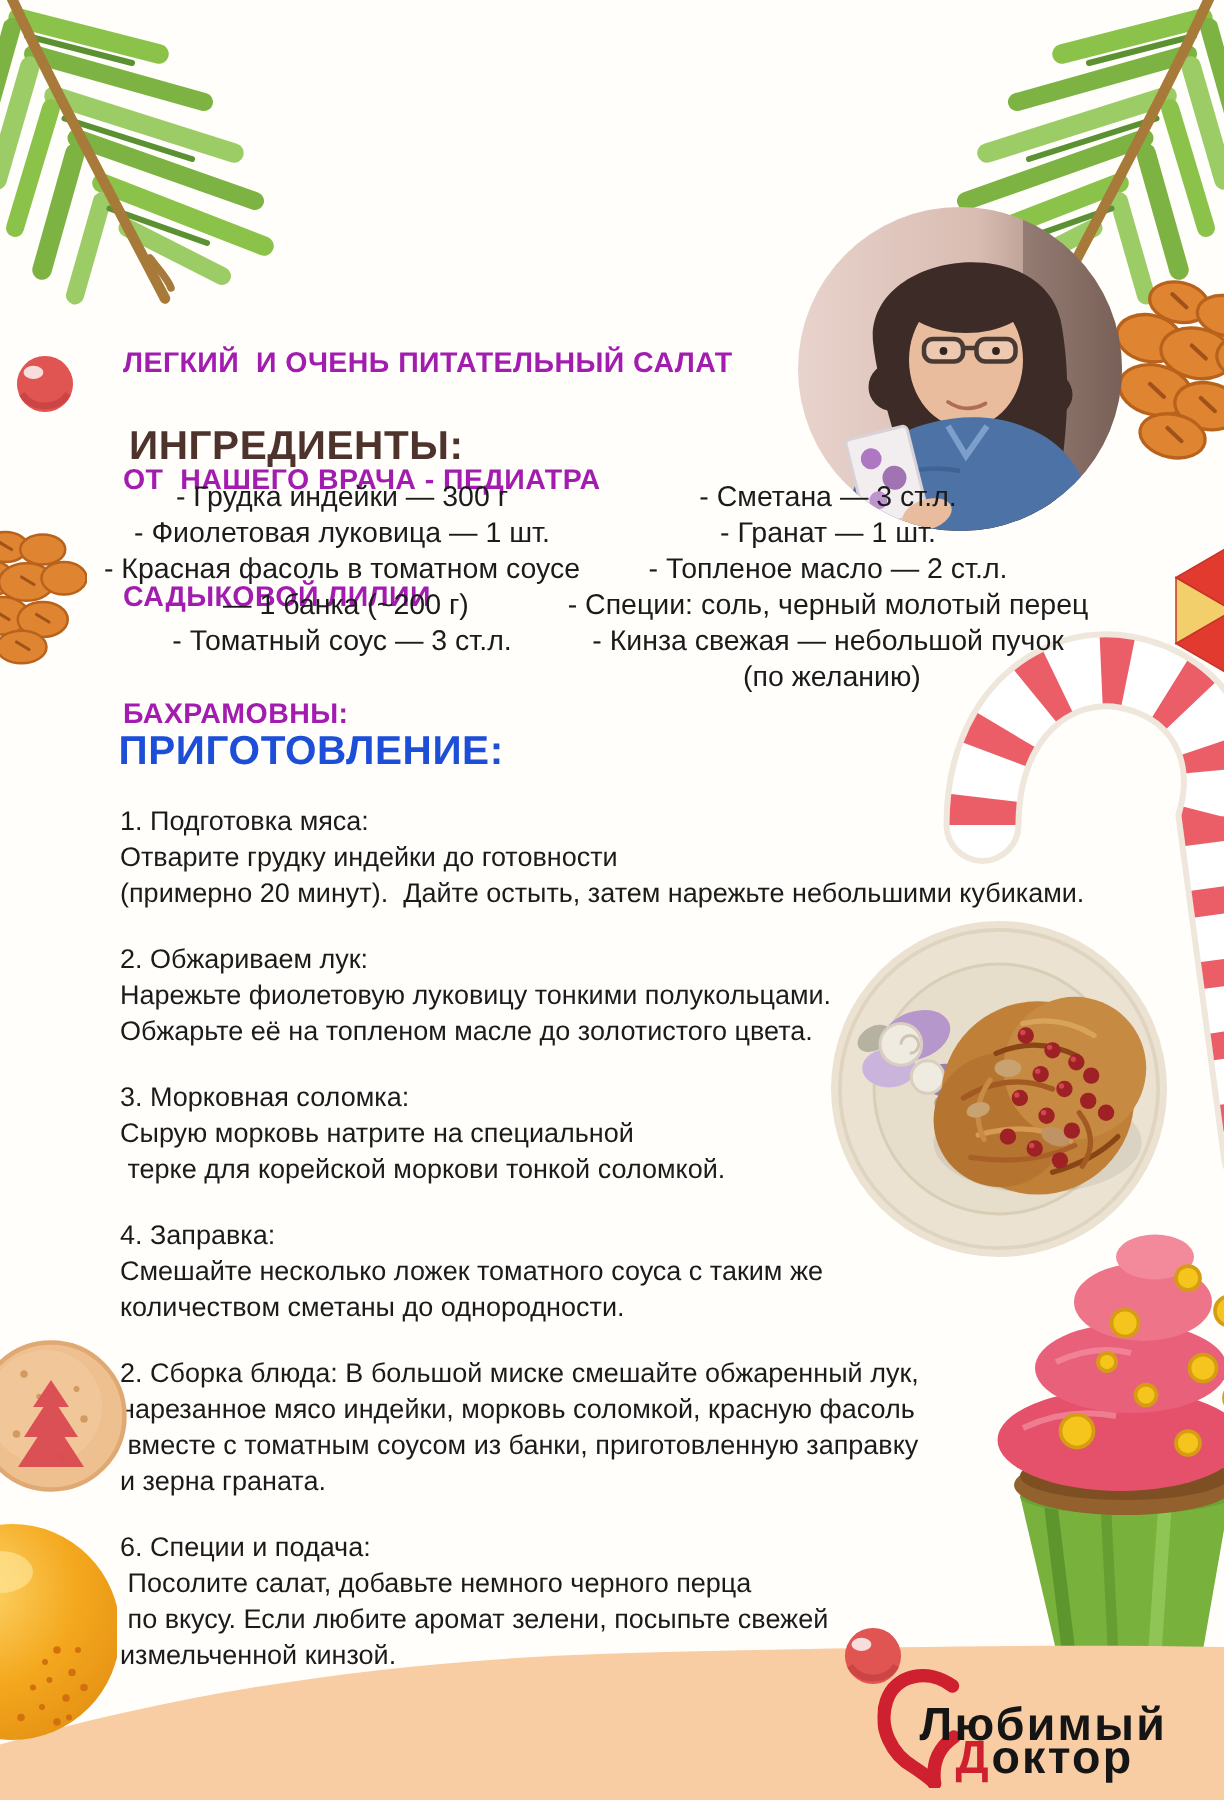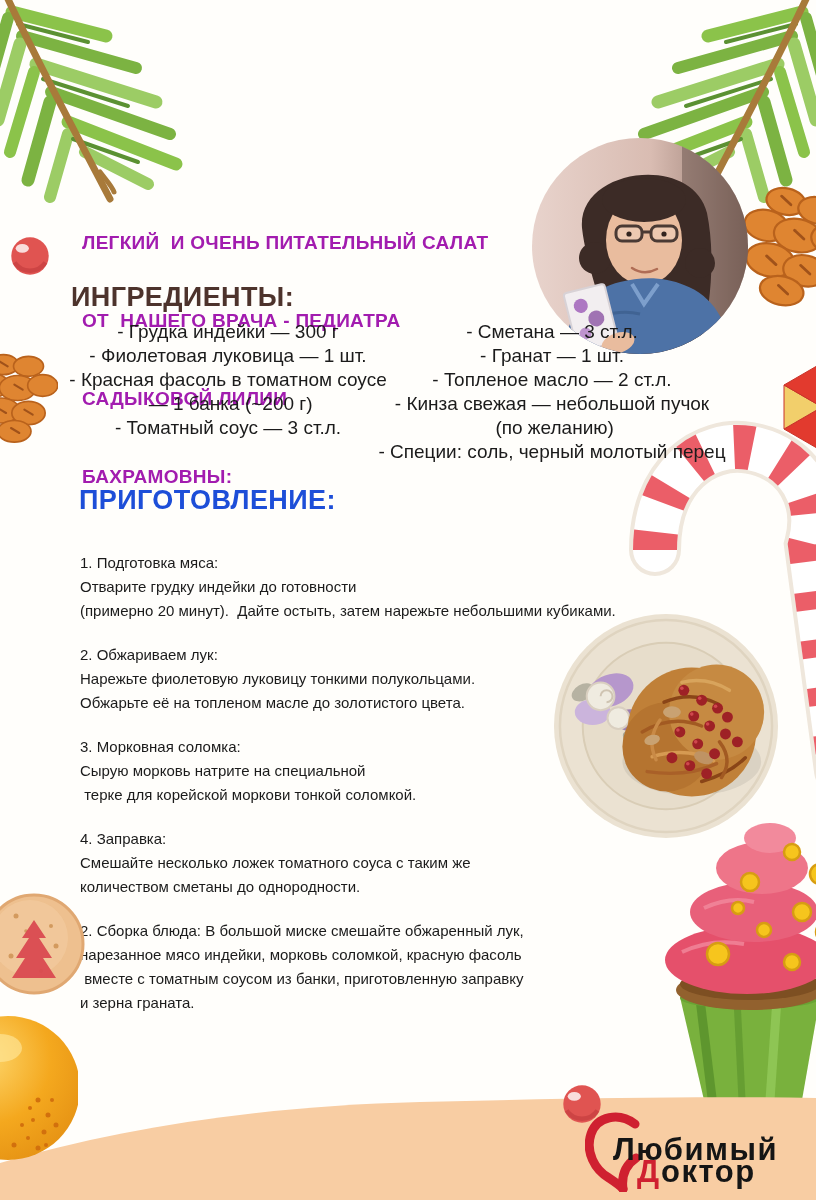--- a/index.html
+++ b/index.html
@@ -2,28 +2,28 @@
 <html><head>
 <meta charset="utf-8">
 <style>
   html,body{margin:0;padding:0;background:#fff;}
   .page{position:relative;width:816px;height:1200px;overflow:hidden;background:#fffefb;
         font-family:"Liberation Sans",sans-serif;color:#1b1b1b;}
   .deco{position:absolute;pointer-events:none;}
   .txt{position:absolute;white-space:pre-wrap;}
   .title{left:82px;top:178px;font-size:19px;font-weight:700;line-height:26px;
          color:#a21caf;letter-spacing:.3px;}
-  .h-ing{left:71px;top:281px;font-size:27px;font-weight:700;line-height:32px;color:#4d332c;letter-spacing:.4px;}
+  .h-ing{left:86px;top:281px;font-size:27px;font-weight:700;line-height:32px;color:#4d332c;letter-spacing:.4px;}
   .h-prep{left:79px;top:483px;font-size:27px;font-weight:700;line-height:34px;color:#1d4ed8;letter-spacing:.4px;}
   .ing-col{position:absolute;top:320px;margin:0;padding:0;list-style:none;
            font-size:19px;line-height:24px;text-align:center;}
   .ing-col li{white-space:pre-wrap;}
   .ing-left{left:68px;width:320px;}
   .ing-right{left:372px;width:360px;}
-  .steps{position:absolute;left:80px;top:551px;width:700px;font-size:15px;line-height:24px;}
+  .steps{position:absolute;left:80px;top:535px;width:700px;font-size:18px;line-height:24px;}
   .step{white-space:pre-wrap;margin:0 0 20px 0;}
   .photo{position:absolute;border-radius:50%;overflow:hidden;}
   .photo svg{display:block;}
   .logo{position:absolute;left:585px;top:1110px;width:228px;height:88px;}
   .logo .w1{position:absolute;left:28px;top:6px;font-size:31px;font-weight:700;
             color:#151515;letter-spacing:1.5px;margin-top:16px;}
   .logo .w2{position:absolute;left:52px;top:44px;font-size:31px;font-weight:700;
             color:#151515;letter-spacing:1.5px;}
   .logo .red{color:#cf2030;}
   .logo svg{position:absolute;left:0;top:2px;}
@@ -166,23 +166,23 @@
     <li>- Грудка индейки — 300 г</li>
     <li>- Фиолетовая луковица — 1 шт.</li>
     <li>- Красная фасоль в томатном соусе
  — 1 банка (~200 г)</li>
     <li>- Томатный соус — 3 ст.л.</li>
   </ul>
   <ul class="ing-col ing-right">
     <li>- Сметана — 3 ст.л.</li>
     <li>- Гранат — 1 шт.</li>
     <li>- Топленое масло — 2 ст.л.</li>
+    <li>- Специи: соль, черный молотый перец</li>
     <li>- Кинза свежая — небольшой пучок
  (по желанию)</li>
-    <li>- Специи: соль, черный молотый перец</li>
   </ul>
 
   <div class="txt h-prep">ПРИГОТОВЛЕНИЕ:</div>
 
   <div class="steps">
     <div class="step">1. Подготовка мяса:
 Отварите грудку индейки до готовности
 (примерно 20 минут).  Дайте остыть, затем нарежьте небольшими кубиками.</div>
     <div class="step">2. Обжариваем лук:
 Нарежьте фиолетовую луковицу тонкими полукольцами.
@@ -190,20 +190,24 @@
     <div class="step">3. Морковная соломка:
 Сырую морковь натрите на специальной
  терке для корейской моркови тонкой соломкой.</div>
     <div class="step">4. Заправка:
 Смешайте несколько ложек томатного соуса с таким же
 количеством сметаны до однородности.</div>
     <div class="step">2. Сборка блюда: В большой миске смешайте обжаренный лук,
 нарезанное мясо индейки, морковь соломкой, красную фасоль
  вместе с томатным соусом из банки, приготовленную заправку
 и зерна граната.</div>
+    <div class="step">6. Специи и подача:
+ Посолите салат, добавьте немного черного перца
+ по вкусу. Если любите аромат зелени, посыпьте свежей
+измельченной кинзой.</div>
   </div>
 
   <div class="photo" style="left:553px;top:613px;width:226px;height:226px">
     <svg width="226" height="226" viewBox="0 0 228 228">
       <circle cx="114" cy="114" r="113" fill="#ebe2d2"></circle>
       <circle cx="114" cy="114" r="107" fill="none" stroke="#dfd4c0" stroke-width="2.5"></circle>
       <circle cx="114" cy="114" r="84" fill="#e7ddcb" stroke="#d9cdb6" stroke-width="2"></circle>
       <ellipse cx="58" cy="78" rx="24" ry="16" fill="#b697cc" transform="rotate(-20 58 78)"></ellipse>
       <ellipse cx="40" cy="100" rx="18" ry="13" fill="#cbb4dc"></ellipse>
       <ellipse cx="78" cy="108" rx="15" ry="11" fill="#9d7fae"></ellipse>

